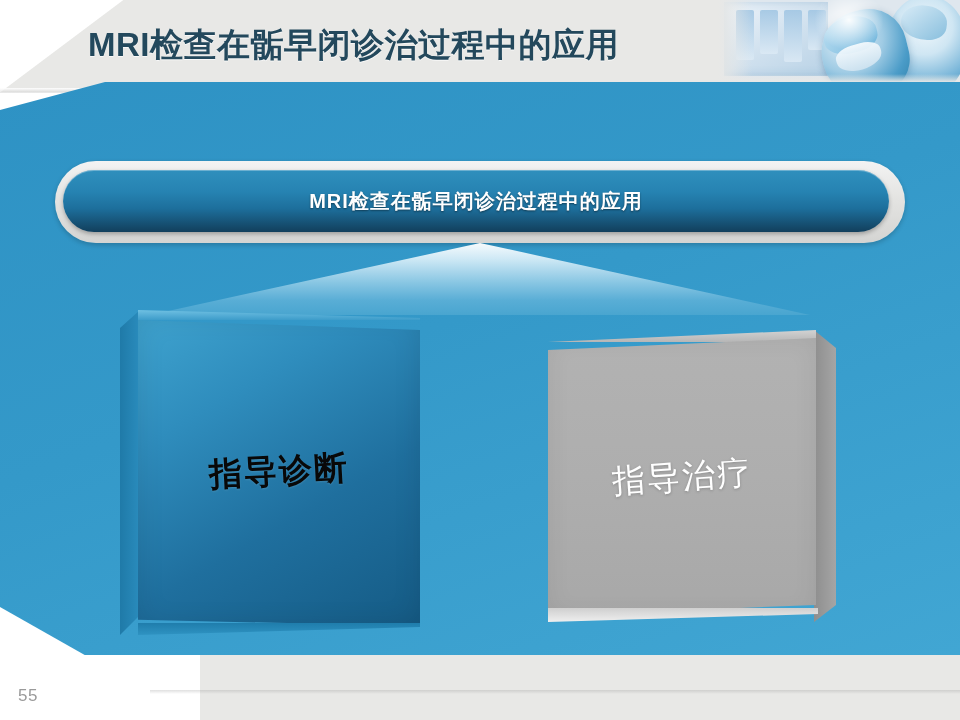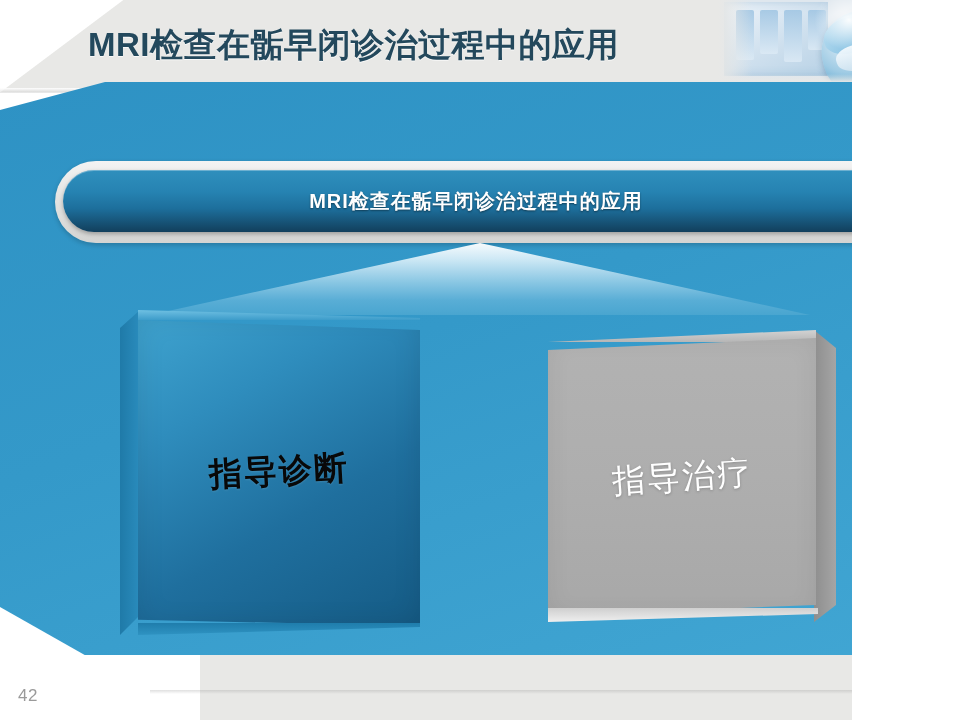--- a/index.html
+++ b/index.html
@@ -7,21 +7,21 @@
     padding: 0;
     background: #ffffff;
   }
   body {
     font-family: "Liberation Sans", "DejaVu Sans", sans-serif;
   }
 
   
   #slide {
     position: relative;
-    width: 852px;
+    width: 960px;
     height: 720px;
     overflow: hidden;
     background: #ffffff;
   }
 
   
   .header-band {
     position: absolute;
     left: 0; top: 0;
     width: 960px; height: 92px;
@@ -387,15 +387,15 @@
     <div class="front"></div>
     <div class="bottom-edge"></div>
     <div class="label">
       <span>指导治疗</span>
     </div>
   </div>
 
   <div class="bottom-strip"></div>
   <div class="bottom-strip-white"></div>
   <div class="bottom-shadowline"></div>
-  <div class="page-number">42</div>
+  <div class="page-number">55</div>
 
 </div>
 
 </body></html>

